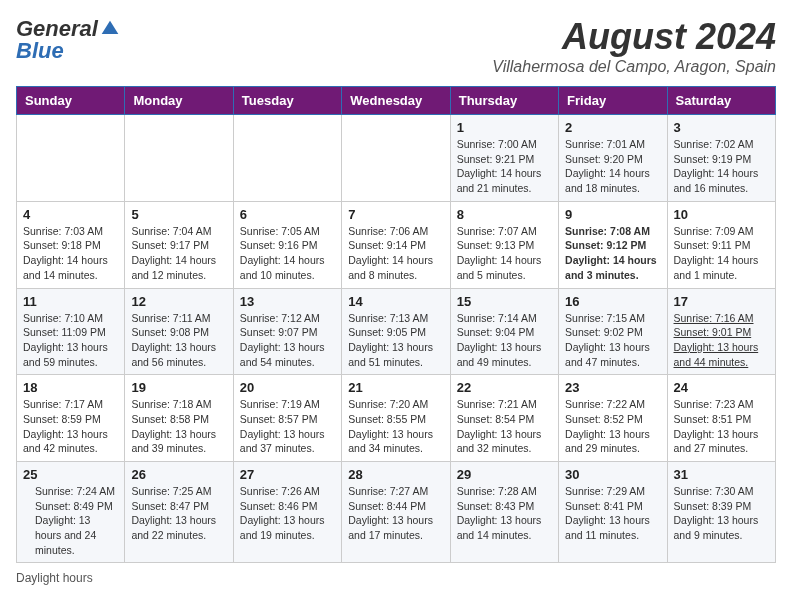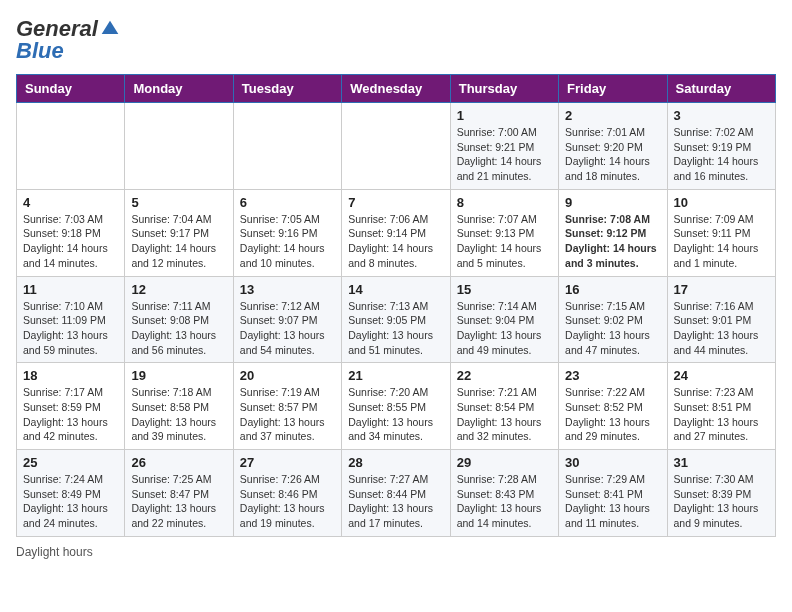--- a/index.html
+++ b/index.html
@@ -102,20 +102,24 @@
 <div class="header">
   <div class="logo">
     <div class="logo-text">
       <span class="logo-general">General</span>
       <svg class="logo-icon" viewBox="0 0 24 24">
         <polygon points="12,2 22,18 2,18" fill="#2e6db4"></polygon>
       </svg>
     </div>
     <div style="font-size:22px;font-weight:bold;color:#2e6db4;margin-top:-4px;">Blue</div>
   </div>
+  <div class="title-block">
+    <div class="month-year">August 2024</div>
+    <div class="location">Villahermosa del Campo, Aragon, Spain</div>
+  </div>
 </div>
 
 <table class="calendar">
   <thead>
     <tr>
     <th>Sunday</th>
         <th>Monday</th>
         <th>Tuesday</th>
         <th>Wednesday</th>
         <th>Thursday</th>
@@ -224,21 +228,21 @@
 Daylight: 13 hours and 49 minutes.</div>
         </td>
         <td>
           <span class="day-num">16</span>
           <div class="day-info" style="white-space: pre-line;">Sunrise: 7:15 AM
 Sunset: 9:02 PM
 Daylight: 13 hours and 47 minutes.</div>
         </td>
         <td>
           <span class="day-num">17</span>
-          <div class="day-info" style="white-space: pre-line;">Sunrise: 7:16 AM
+          <div class="day-info" style="white-space: pre-line; text-decoration: underline;">Sunrise: 7:16 AM
 Sunset: 9:01 PM
 Daylight: 13 hours and 44 minutes.</div>
         </td>
       </tr>
       <tr>
         <td>
           <span class="day-num">18</span>
           <div class="day-info" style="white-space: pre-line;">Sunrise: 7:17 AM
 Sunset: 8:59 PM
 Daylight: 13 hours and 42 minutes.</div>
@@ -276,21 +280,21 @@
         <td>
           <span class="day-num">24</span>
           <div class="day-info" style="white-space: pre-line;">Sunrise: 7:23 AM
 Sunset: 8:51 PM
 Daylight: 13 hours and 27 minutes.</div>
         </td>
       </tr>
       <tr>
         <td>
           <span class="day-num">25</span>
-          <div class="day-info" style="white-space: pre-line;">Sunrise: 7:24 AM
+          <div class="day-info" style="white-space: pre-line; margin-left: 12px;">Sunrise: 7:24 AM
 Sunset: 8:49 PM
 Daylight: 13 hours and 24 minutes.</div>
         </td>
         <td>
           <span class="day-num">26</span>
           <div class="day-info" style="white-space: pre-line;">Sunrise: 7:25 AM
 Sunset: 8:47 PM
 Daylight: 13 hours and 22 minutes.</div>
         </td>
         <td>

